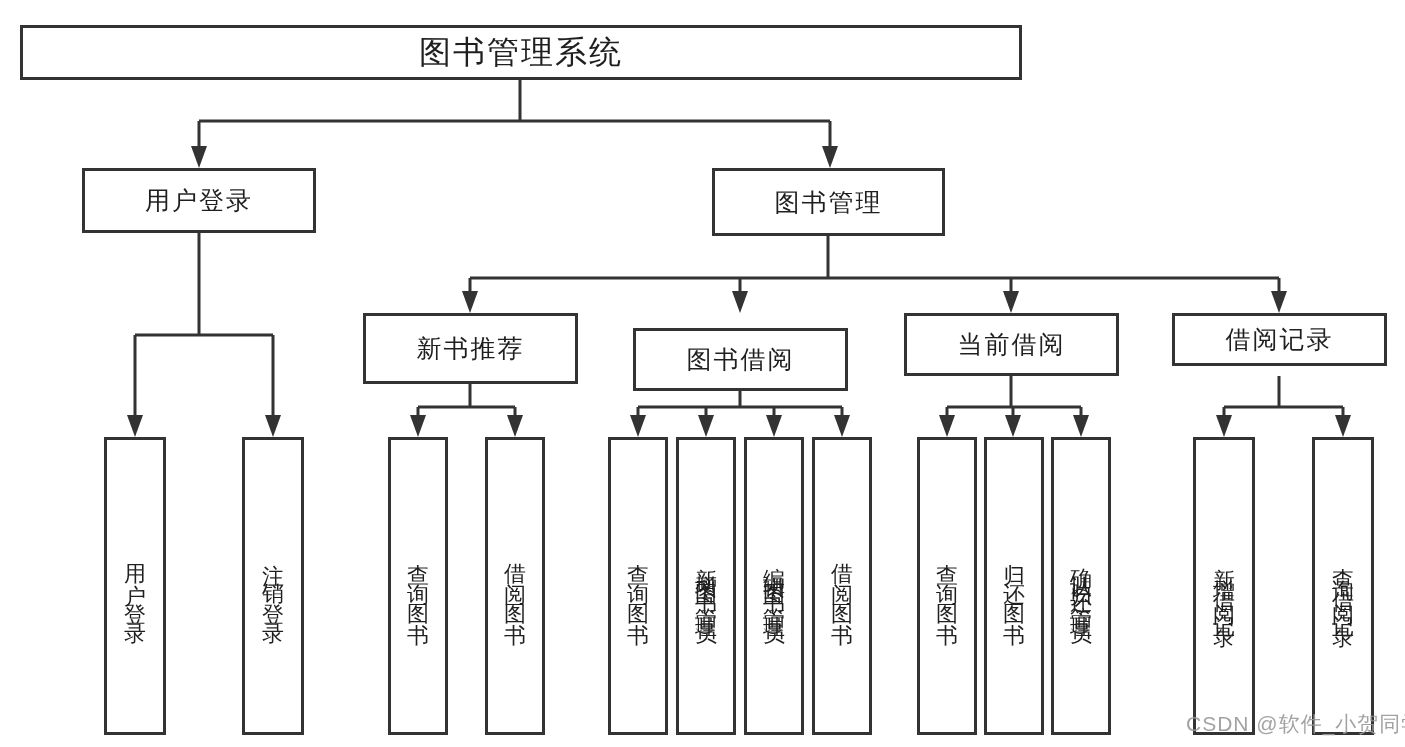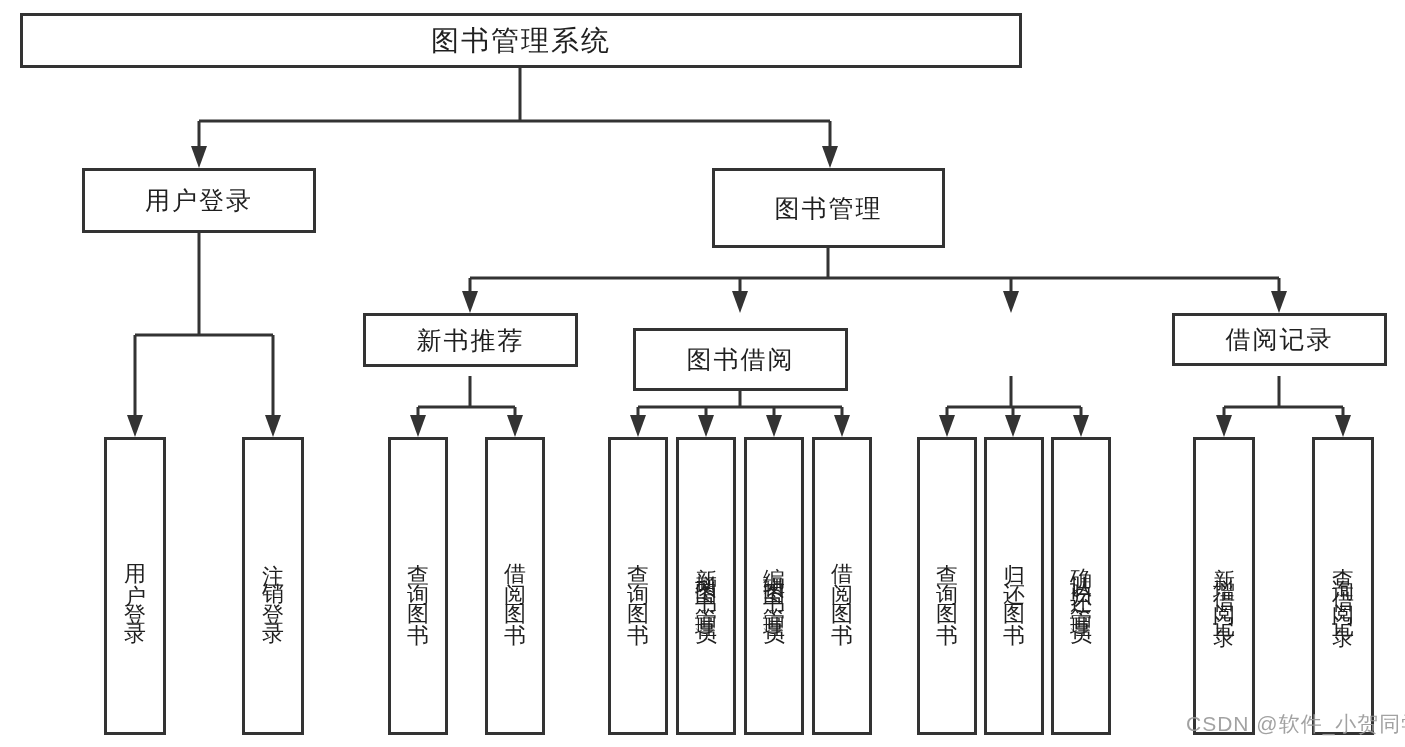--- a/index.html
+++ b/index.html
@@ -26,21 +26,21 @@
     background:#fff;
     border:3px solid var(--line);
     display:flex;
     align-items:center;
     justify-content:center;
     z-index:1;
     letter-spacing:2px;
     white-space:nowrap;
   }
   .node.h{font-size:25px;}
-  .node.root{font-size:28px;}
+  .node.root{font-size:32px;margin-top:12px;}
   .node.v{
     writing-mode:vertical-rl;
     text-orientation:mixed;
     font-size:22px;
     white-space:normal;
   }
   .sp-wide{letter-spacing:20px;}
   .sp-med{letter-spacing:12px;}
   .sp-tight{letter-spacing:8px;}
   .watermark{
@@ -91,24 +91,25 @@
     <polygon points="1073,415 1089,415 1081,437"></polygon>
 
     <path d="M1279 376 V407 M1224 407 H1343 M1224 407 V419 M1343 407 V419"></path>
     <polygon points="1216,415 1232,415 1224,437"></polygon>
     <polygon points="1335,415 1351,415 1343,437"></polygon>
   </svg>
 
   <div class="node h root" style="left:20px;top:13px;width:1002px;height:55px">图书管理系统</div>
 
   <div class="node h" style="left:82px;top:168px;width:234px;height:65px">用户登录</div>
-  <div class="node h" style="left:712px;top:168px;width:233px;height:80px">图书管理</div>
+  <div class="node h" style="left:712px;top:168px;width:233px;height:68px">图书管理</div>
 
-  <div class="node h" style="left:363px;top:313px;width:215px;height:54px">新书推荐</div>
+  <div class="node h" style="left:363px;top:313px;width:215px;height:71px">新书推荐</div>
   <div class="node h" style="left:633px;top:328px;width:215px;height:63px">图书借阅</div>
+  <div class="node h" style="left:904px;top:313px;width:215px;height:63px">当前借阅</div>
   <div class="node h" style="left:1172px;top:313px;width:215px;height:53px">借阅记录</div>
 
   <div class="node v sp-wide" style="left:104px;top:437px;width:62px;height:298px">用户登录</div>
   <div class="node v sp-wide" style="left:242px;top:437px;width:62px;height:298px">注销登录</div>
 
   <div class="node v sp-wide" style="left:388px;top:437px;width:60px;height:298px">查询图书</div>
   <div class="node v sp-wide" style="left:485px;top:437px;width:60px;height:298px">借阅图书</div>
 
   <div class="node v sp-wide" style="left:608px;top:437px;width:60px;height:298px">查询图书</div>
   <div class="node v sp-tight" style="left:676px;top:437px;width:60px;height:298px">新增图书（管理员）</div>

